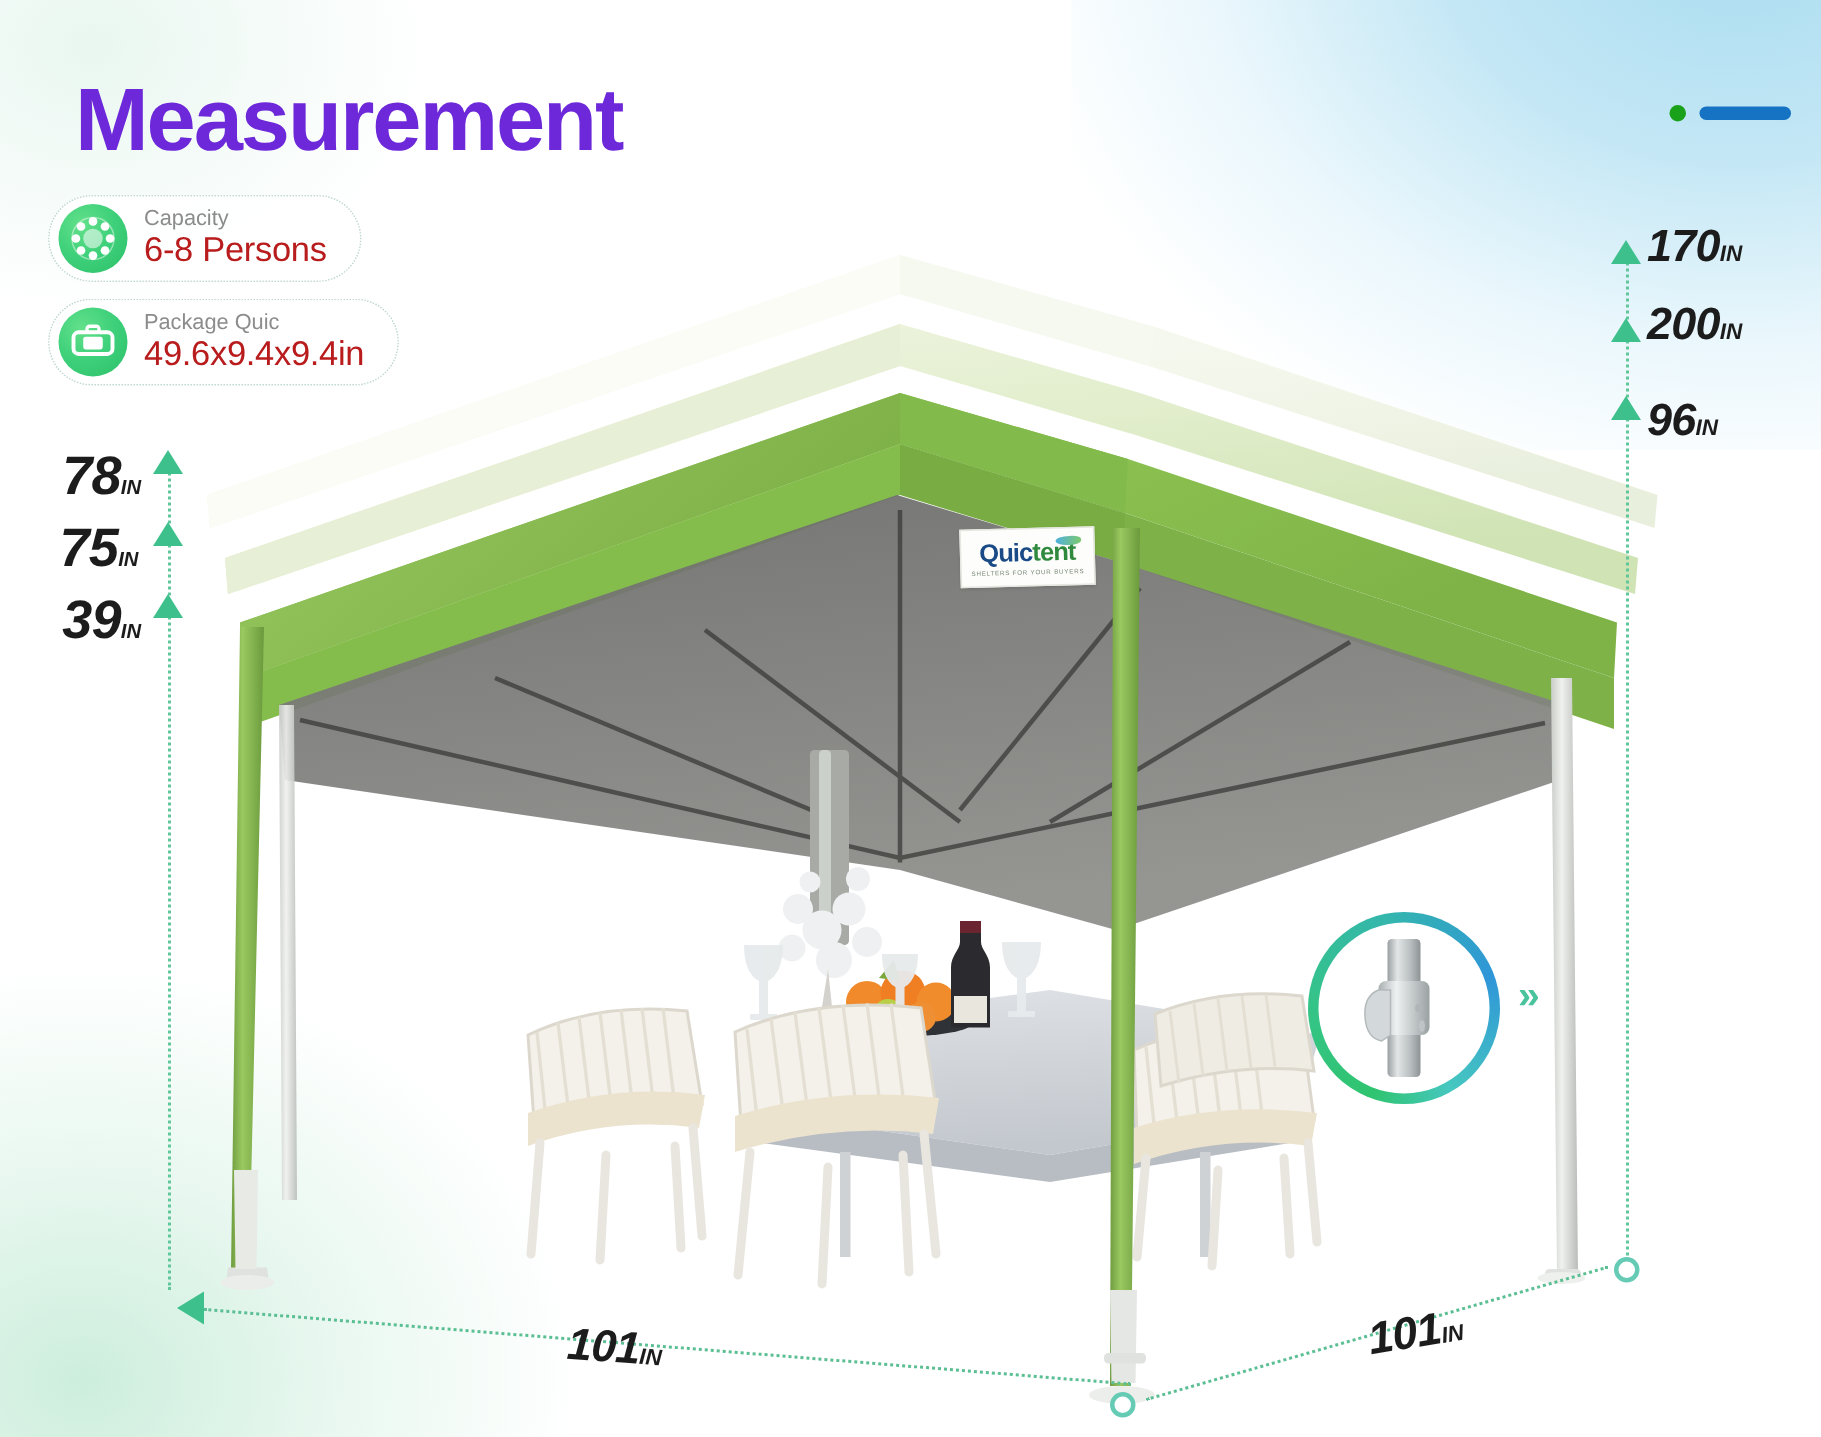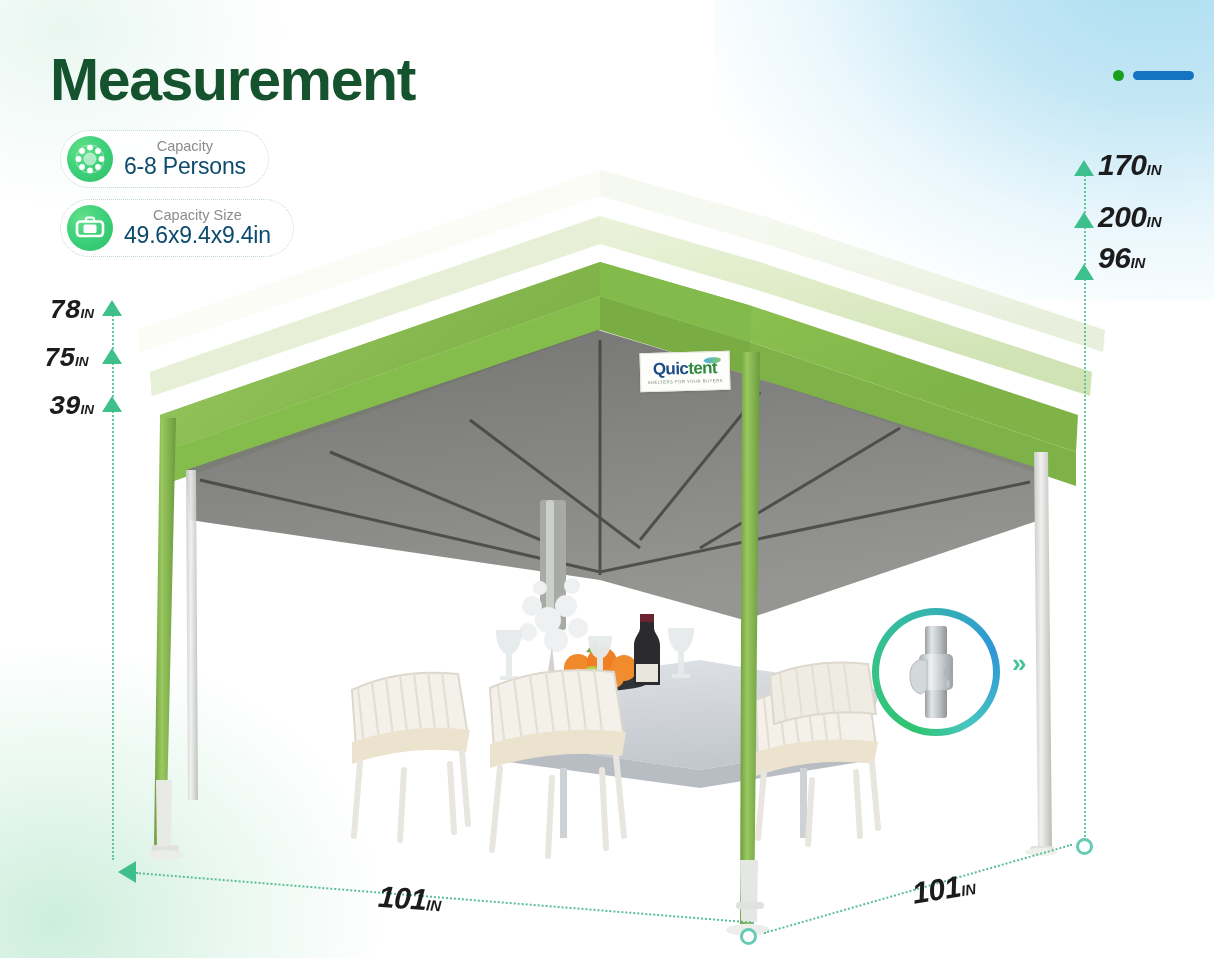--- a/index.html
+++ b/index.html
@@ -27,58 +27,58 @@
   }
   .wash-tl {
     position: absolute; left: -90px; top: -90px; width: 380px; height: 300px;
     background: radial-gradient(ellipse at 40% 40%, rgba(226,244,236,0.75) 0%, rgba(255,255,255,0) 70%);
     pointer-events: none;
   }
 
   
   .title {
     position: absolute; left: 50px; top: 46px;
-    font-size: 59px; font-weight: bold; color: #14532d;
+    font-size: 59px; font-weight: bold; color: #6d28d9;
     letter-spacing: -1.4px;
   }
 
   
   .deco { position: absolute; right: 20px; top: 70px; display: flex; align-items: center; gap: 9px; }
   .deco-dot { width: 11px; height: 11px; border-radius: 50%; background: #1aa11a; }
   .deco-bar { width: 61px; height: 9px; border-radius: 5px; background: #1673c4; }
 
   
-  .badges { position: absolute; left: 60px; top: 130px; text-align: center; }
+  .badges { position: absolute; left: 32px; top: 130px; }
   .badge {
     display: flex; align-items: center; gap: 11px;
     border: 1.6px dotted #bfd8d0; border-radius: 34px;
     padding: 5px 22px 5px 6px; margin-bottom: 11px;
     background: rgba(255,255,255,0.82);
     width: fit-content;
   }
   .badge-ico {
     width: 46px; height: 46px; border-radius: 50%; flex: none;
     display: flex; align-items: center; justify-content: center;
     background: radial-gradient(circle at 34% 30%, #63e08a 0%, #3ed07a 48%, #2cc069 100%);
   }
   .badge-txt { line-height: 1.12; }
   .badge-label { font-size: 14.5px; color: #8c8c8c; }
-  .badge-value { font-size: 23px; color: #0c4a6e; letter-spacing: -0.2px; }
+  .badge-value { font-size: 23px; color: #b91c1c; letter-spacing: -0.2px; }
 
   
   .dim {
     position: absolute; font-style: italic; font-weight: bold;
     color: #1c1c1c; white-space: nowrap;
     font-family: "Liberation Sans", sans-serif;
   }
   .dim .n { font-size: 30px; letter-spacing: -0.5px; }
   .dim .u { font-size: 15px; }
 
   .dim-left  { text-align: right; }
-  .dim-left .n { font-size: 27px; font-family: Liberation Mono, monospace; }
+  .dim-left .n { font-size: 36px; }
   .dim-left .u { font-size: 13.5px; }
 
   
   .vline {
     position: absolute; width: 0;
     border-left: 2.4px dotted #61c79a;
   }
   .hline {
     position: absolute; height: 0;
     border-top: 2.4px dotted #5bbf93;
@@ -379,21 +379,21 @@
 
     <div class="badge">
       <div class="badge-ico">
         <svg width="34" height="34" viewBox="0 0 34 34">
           <rect x="4" y="10.5" width="26" height="14.5" rx="3.5" fill="none" stroke="#ffffff" stroke-width="2.6"></rect>
           <rect x="10.5" y="13.5" width="13" height="8.5" rx="1.6" fill="#ffffff"></rect>
           <path d="M13 10.5 v-2.2 a1.8 1.8 0 0 1 1.8 -1.8 h4.4 a1.8 1.8 0 0 1 1.8 1.8 v2.2" fill="none" stroke="#ffffff" stroke-width="2.2"></path>
         </svg>
       </div>
       <div class="badge-txt">
-        <div class="badge-label">Capacity Size</div>
+        <div class="badge-label">Package Quic</div>
         <div class="badge-value">49.6x9.4x9.4in</div>
       </div>
     </div>
   </div>
 
   <div class="logo">
     <div class="logo-swoosh"></div>
     <div class="logo-word"><span>Quic</span><span class="t2">tent</span></div>
     <div class="logo-tag">SHELTERS FOR YOUR BUYERS</div>
   </div>
@@ -422,21 +422,21 @@
   <div class="dim" style="left:1098px; top:148px;">
     <span class="n">170</span><span class="u">IN</span>
   </div>
 
   <div class="arrow-up" style="left:1074px; top:212px;"></div>
   <div class="dim" style="left:1098px; top:200px;">
     <span class="n">200</span><span class="u">IN</span>
   </div>
 
   <div class="arrow-up" style="left:1074px; top:264px;"></div>
-  <div class="dim" style="left:1098px; top:241px;font-style:italic;">
+  <div class="dim" style="left:1098px; top:264px;font-style:italic;">
     <span class="n">96</span><span class="u">IN</span>
   </div>
 
   <div class="hline" style="left:136px; top:872px; width:620px; transform: rotate(4.6deg);"></div>
   <div class="arrow-left" style="left:118px; top:861px;"></div>
   <div class="dim" style="left:378px; top:882px; transform:rotate(4deg);">
     <span class="n">101</span><span class="u">IN</span>
   </div>
 
   <div class="hline" style="left:764px; top:932px; width:320px; transform: rotate(-16deg);"></div>

